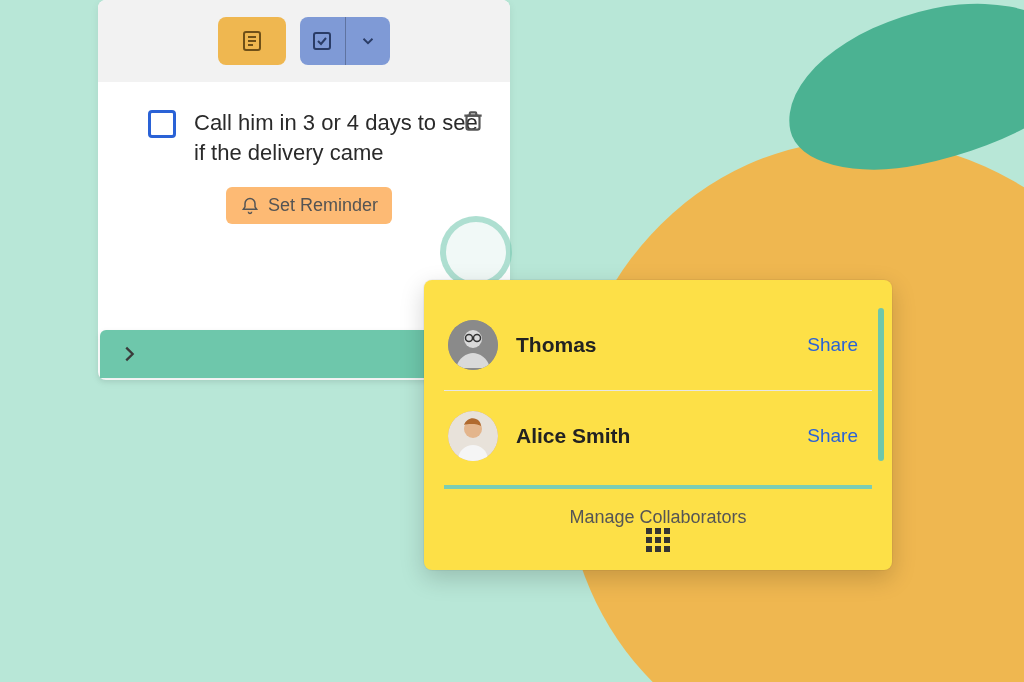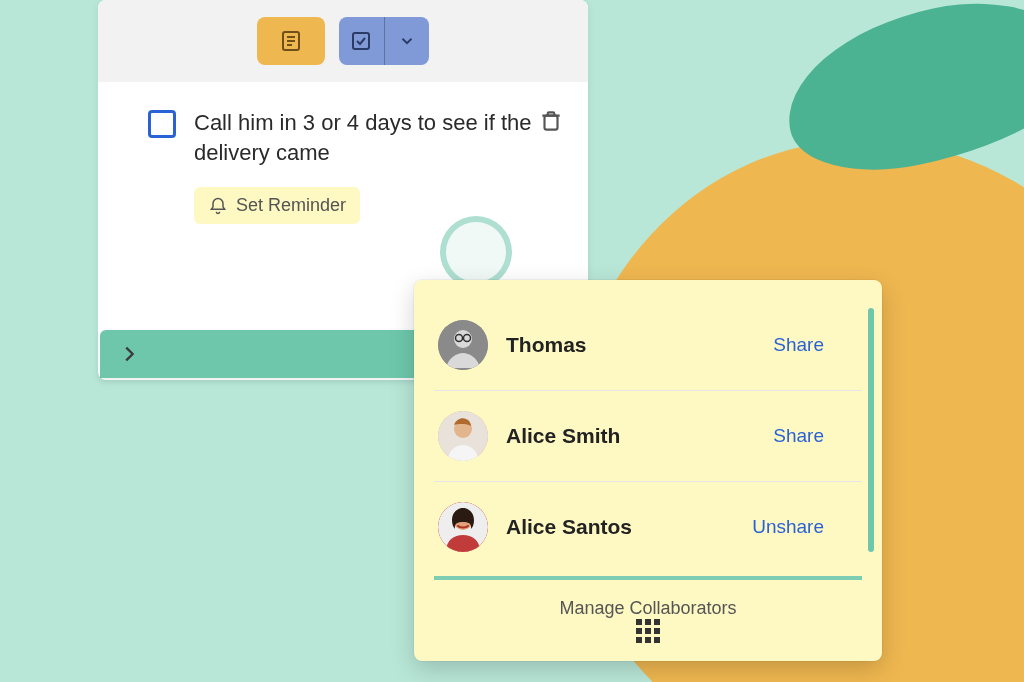--- a/index.html
+++ b/index.html
@@ -7,58 +7,58 @@
   .stage { position: relative; width: 1024px; height: 682px; background: #fff; }
 
   
   .bg-teal { position: absolute; left: 0; top: 0; width: 1024px; height: 682px; background: #b8e7d7; }
   .blob-dark { position: absolute; right: -60px; top: 10px; width: 300px; height: 150px;
                background: #4bb292; border-radius: 55% 45% 60% 40% / 60% 55% 45% 40%; transform: rotate(-12deg); }
   .blob-yellow { position: absolute; right: -160px; top: 140px; width: 620px; height: 620px;
                  background: #efb750; border-radius: 48% 52% 56% 44% / 52% 56% 44% 48%; }
 
   
-  .card { position: absolute; left: 98px; top: 0; width: 490px; height: 380px; background: #fff;
+  .card { position: absolute; left: 98px; top: 0; width: 412px; height: 380px; background: #fff;
           border-radius: 8px; box-shadow: 0 2px 8px rgba(0,0,0,0.07); overflow: hidden; }
   .card-header { height: 82px; background: #f2f2f2; display: flex; justify-content: center; align-items: center; gap: 14px; }
   .hdr-btn { width: 68px; height: 48px; border-radius: 8px; display:flex; align-items:center; justify-content:center; }
   .hdr-btn.doc { background:#efb750; }
   .hdr-btn.check { background:#7f9ad6; width: 90px; display:flex; }
   .hdr-btn.check .half { flex:1; display:flex; align-items:center; justify-content:center; height:100%; }
   .hdr-btn.check .half:first-child { border-right: 1px solid rgba(0,0,0,0.25); }
 
   .task-body { padding: 26px 28px 0 50px; position: relative; }
   .task-row { display:flex; align-items:flex-start; gap: 18px; }
   .checkbox { width: 28px; height: 28px; border: 3px solid #2a62d6; border-radius: 4px; flex: 0 0 auto; margin-top: 2px; background:#fff; }
   .task-text { font-size: 22px; line-height: 1.35; color: #2a2a2a; flex: 1; }
   .trash { position:absolute; right: 24px; top: 26px; display:flex; align-items:center; justify-content:center; }
 
   .chip-row { margin-left: 46px; margin-top: 20px; display:flex; flex-wrap:wrap; gap: 10px 10px; }
-  .chip { display:inline-flex; align-items:center; gap: 8px; background:#fef9c3; color:#545454; font-size: 18px;
-          padding: 8px 14px; border-radius: 6px; }
+  .chip { display:inline-flex; align-items:center; gap: 8px; background:#fdba74; color:#545454; font-size: 18px;
+          padding: 8px 14px; border-radius: 6px; margin-left: 32px; }
   
   .ripple-global { position:absolute; left: 440px; top: 216px; width: 72px; height: 72px; border-radius:50%;
                    border: 6px solid rgba(118,200,177,0.55); background: rgba(118,200,177,0.10); pointer-events:none; }
 
   .collapse-bar { position:absolute; left: 100px; top: 330px; width: 506px; height: 48px;
                   background: linear-gradient(#6ec7ab,#6ec7ab); border-radius: 6px 6px 0 0;
                   display:flex; align-items:center; padding-left: 18px;
                   box-shadow: 0 2px 6px rgba(0,0,0,0.08); }
 
   
-  .popover { position:absolute; left: 414px; top: 280px; width: 468px; background:#fef9c3;
+  .popover { position:absolute; left: 424px; top: 280px; width: 468px; background:#fde047;
              border-radius: 8px; box-shadow: 0 8px 24px rgba(0,0,0,0.18), 0 0 0 1px rgba(0,0,0,0.04);
              padding: 20px 0 0 0; }
   .pop-list { position: relative; padding: 0 20px; }
   .scroll-accent { position:absolute; right: 8px; top: 8px; bottom: 20px; width: 6px; background:#6ec7ab; border-radius: 3px; }
   .person { display:flex; align-items:center; gap: 18px; padding: 20px 10px 20px 4px; border-bottom: 1px solid #e6e6e6; }
   .person:last-child { border-bottom: none; }
   .avatar { width: 50px; height: 50px; border-radius: 50%; overflow:hidden; flex:0 0 auto; display:flex; align-items:center; justify-content:center; font-weight:700; color:#fff; }
   .name { font-size: 21px; font-weight: 700; color:#222; flex:1; }
-  .action { font-size: 19px; color:#2a62d6; font-weight:500; margin-right: 28px; }
+  .action { font-size: 19px; color:#2a62d6; font-weight:500; margin-right: 4px; }
 
   .pop-footer { border-top: 4px solid #7ccdb3; margin: 4px 20px 0 20px; padding: 18px 6px 18px 6px;
                 display:flex; align-items:center; justify-content:space-between; color:#555; font-size: 18px; flex-direction: column; }
   .grid-icon { display:grid; grid-template-columns: repeat(3,6px); grid-template-rows: repeat(3,6px); gap:3px; }
   .grid-icon span { width:6px; height:6px; background:#333; }
 
   svg { display:block; }
 </style>
 </head>
 <body>
@@ -150,33 +150,20 @@
             <circle cx="25" cy="25" r="25" fill="#e8e2da"></circle>
             <circle cx="25" cy="18" r="9" fill="#e3b58c"></circle>
             <path d="M10 50c0-11 8-16 15-16s15 5 15 16z" fill="#f5f5f5"></path>
             <path d="M16 14c2-6 8-8 12-6 3 1 5 4 5 7-2-2-12-3-17-1z" fill="#b06a2f"></path>
           </svg>
         </div>
         <div class="name">Alice Smith</div>
         <div class="action">Share</div>
       </div>
 
-      <div class="person">
-        <div class="avatar" style="background:#c23b3b">
-          <svg viewBox="0 0 50 50" width="50" height="50">
-            <circle cx="25" cy="25" r="25" fill="#eee"></circle>
-            <path d="M8 50c0-12 8-17 17-17s17 5 17 17z" fill="#c23b3b"></path>
-            <circle cx="25" cy="18" r="10" fill="#e3a27a"></circle>
-            <path d="M14 18c0-8 6-12 11-12s11 4 11 12c0 4-1 7-3 9 1-6-3-7-8-7s-9 1-8 7c-2-2-3-5-3-9z" fill="#2a1a12"></path>
-            <path d="M20 24c2 2 8 2 10 0" stroke="#a32" stroke-width="2" fill="none" stroke-linecap="round"></path>
-          </svg>
-        </div>
-        <div class="name">Alice Santos</div>
-        <div class="action">Unshare</div>
-      </div>
     </div>
 
     <div class="pop-footer">
       <span>Manage Collaborators</span>
       <div class="grid-icon">
         <span></span>
           <span></span>
           <span></span>
         <span></span>
           <span></span>

